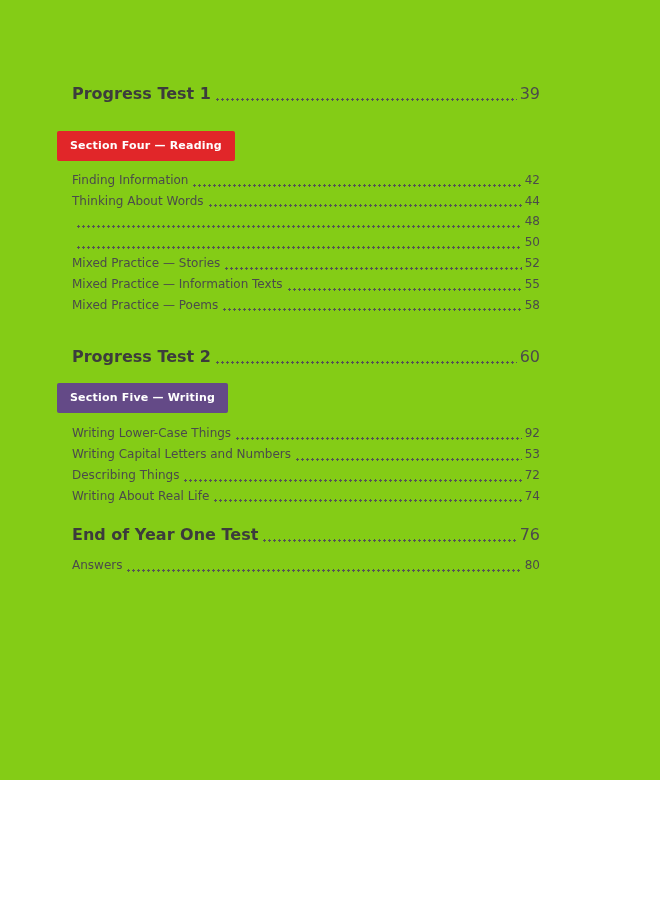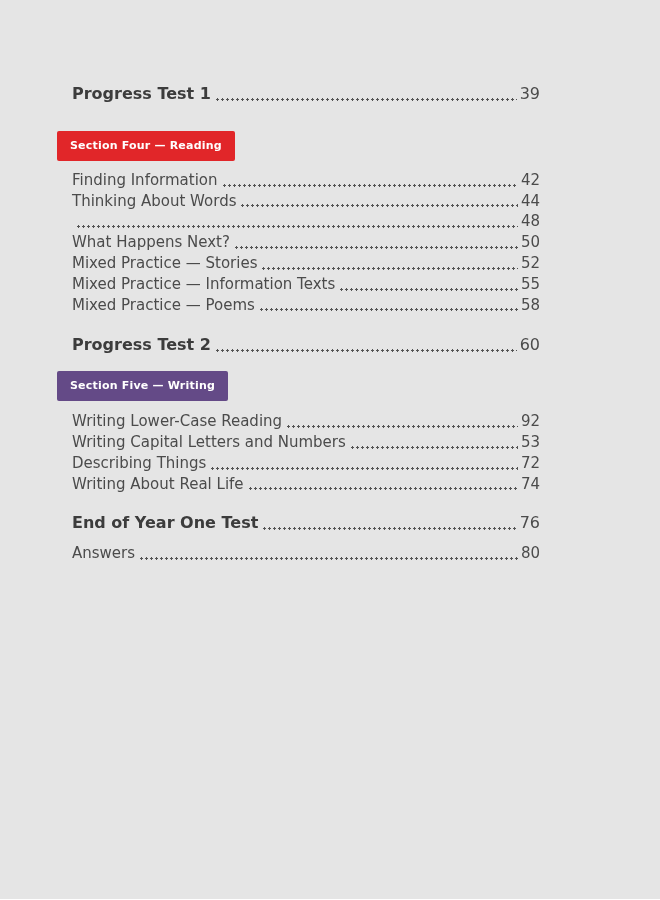--- a/index.html
+++ b/index.html
@@ -6,30 +6,30 @@
   html, body { background: #ffffff; }
   body {
     font-family: "DejaVu Sans", "Liberation Sans", sans-serif;
     width: 660px;
     height: 900px;
     overflow: hidden;
   }
   .page {
     position: relative;
     width: 660px;
-    height: 899px;
-    background: #e5e5e5;
+    height: 780px;
+    background: #84cc16;
     padding: 84px 120px 0 72px;
   }
   .toc-row {
     display: flex;
     align-items: baseline;
     width: 468px;
     line-height: 20.8px;
-    font-size: 15px;
+    font-size: 12px;
     color: #4b4b4b;
   }
   .toc-row.bold {
     font-weight: bold;
     color: #3c3c3c;
     font-size: 16px;
   }
   .toc-title { white-space: nowrap; }
   .toc-dots {
     flex: 1;
@@ -54,21 +54,21 @@
     font-weight: bold;
     font-size: 11px;
     letter-spacing: 0.2px;
     white-space: nowrap;
   }
   .banner-red { background: #e12629; }
   .banner-purple { background: #644a87; }
   
   .mt-banner-1 { margin-top: 26px; }
   .mt-items-1 { margin-top: 9px; }
-  .mt-pt2     { margin-top: 20px; }
+  .mt-pt2     { margin-top: 32px; }
   .mt-banner-2 { margin-top: 15px; }
   .mt-items-2 { margin-top: 10px; }
   .mt-eoy     { margin-top: 19px; }
   .mt-answers { margin-top: 9px; }
 </style>
 </head>
 <body>
 
 <div class="page">
 
@@ -91,21 +91,20 @@
     <div class="toc-row">
       <span class="toc-title">Thinking About Words</span>
       <span class="toc-dots"></span>
       <span class="toc-page">44</span>
     </div>
     <div class="toc-row">
       <span class="toc-dots"></span>
       <span class="toc-page">48</span>
     </div>
     <div class="toc-row">
-      <span class="toc-title">What Happens Next?</span>
       <span class="toc-dots"></span>
       <span class="toc-page">50</span>
     </div>
     <div class="toc-row">
       <span class="toc-title">Mixed Practice — Stories</span>
       <span class="toc-dots"></span>
       <span class="toc-page">52</span>
     </div>
     <div class="toc-row">
       <span class="toc-title">Mixed Practice — Information Texts</span>
@@ -124,21 +123,21 @@
     <span class="toc-dots"></span>
     <span class="toc-page">60</span>
   </div>
 
   <div class="mt-banner-2">
     <span class="section-banner banner-purple">Section Five — Writing</span>
   </div>
 
   <div class="mt-items-2">
     <div class="toc-row">
-      <span class="toc-title">Writing Lower-Case Reading</span>
+      <span class="toc-title">Writing Lower-Case Things</span>
       <span class="toc-dots"></span>
       <span class="toc-page">92</span>
     </div>
     <div class="toc-row">
       <span class="toc-title">Writing Capital Letters and Numbers</span>
       <span class="toc-dots"></span>
       <span class="toc-page">53</span>
     </div>
     <div class="toc-row">
       <span class="toc-title">Describing Things</span>

